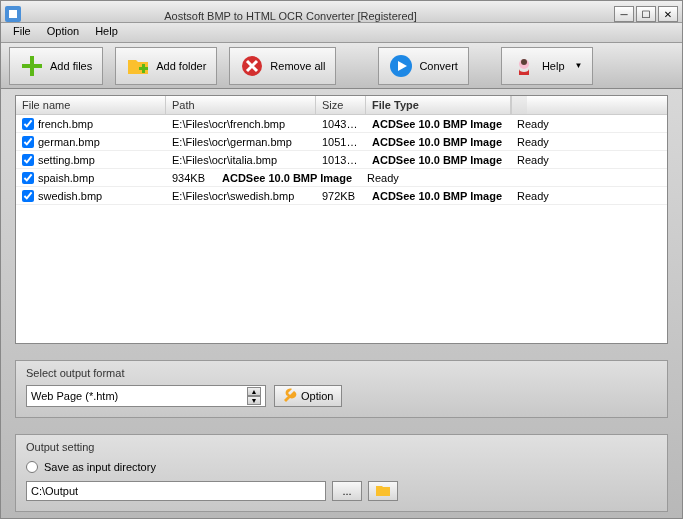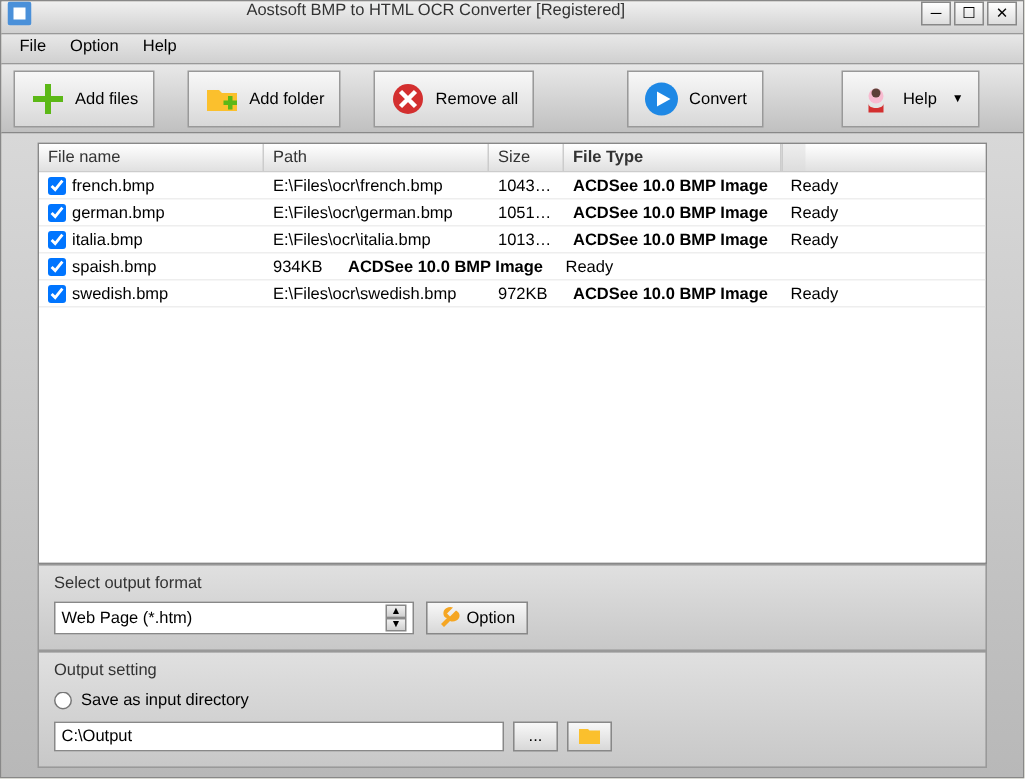--- a/index.html
+++ b/index.html
@@ -1,29 +1,29 @@
 <!DOCTYPE html>
 <html><head>
 <meta charset="utf-8">
 <style>
 * { box-sizing: border-box; margin: 0; padding: 0; font-family: Tahoma, sans-serif; font-size: 11px; }
 body { background: #ece9d8; width: 683px; height: 519px; overflow: hidden; }
 .window { width: 683px; height: 519px; border: 1px solid #888; background: linear-gradient(to bottom, #d8d8d8, #b8b8b8); display: flex; flex-direction: column; }
-.titlebar { height: 22px; background: linear-gradient(to bottom, #f0f0f0, #d0d0d0); display: flex; align-items: flex-start; padding: 0 4px; border-bottom: 1px solid #999; }
+.titlebar { height: 22px; background: linear-gradient(to bottom, #f0f0f0, #d0d0d0); display: flex; align-items: flex-end; padding: 0 4px; border-bottom: 1px solid #999; }
 .titlebar-icon { width: 16px; height: 16px; margin-right: 6px; }
 .titlebar-title { flex: 1; text-align: center; color: #333; padding-right: 60px; }
 .titlebar-buttons { display: flex; gap: 2px; }
 .titlebar-btn { width: 20px; height: 16px; border: 1px solid #888; background: linear-gradient(to bottom, #fff, #ddd); display: flex; align-items: center; justify-content: center; cursor: pointer; font-size: 10px; }
 .menubar { height: 20px; background: linear-gradient(to bottom, #e8e8e8, #d0d0d0); display: flex; align-items: flex-start; padding: 0 4px; border-bottom: 1px solid #999; }
 .menu-item { padding: 2px 8px; cursor: pointer; }
-.toolbar { height: 46px; background: linear-gradient(to bottom, #e8e8e8, #c0c0c0); display: flex; align-items: center; padding: 0 8px; gap: 10px; border-bottom: 1px solid #888; }
+.toolbar { height: 46px; background: linear-gradient(to bottom, #e8e8e8, #c0c0c0); display: flex; align-items: center; padding: 0 8px; gap: 0; border-bottom: 1px solid #888; }
 .toolbar-btn { height: 38px; padding: 0 10px; background: linear-gradient(to bottom, #f8f8f8, #d8d8d8); border: 1px solid #999; display: flex; align-items: center; gap: 6px; cursor: pointer; margin-right: 12px; }
 .toolbar-icon { width: 24px; height: 24px; display: flex; align-items: center; justify-content: center; }
 .dropdown-arrow { margin-left: 4px; font-size: 8px; }
-.main-content { flex: 1; background: linear-gradient(to bottom, #d8d8d8, #b8b8b8); padding: 6px 24px; display: flex; flex-direction: column; gap: 0; overflow: hidden; }
+.main-content { flex: 1; background: linear-gradient(to bottom, #d8d8d8, #b8b8b8); padding: 6px 14px; display: flex; flex-direction: column; gap: 16px; overflow: hidden; }
 .file-table { flex: 1; background: #fff; border: 1px solid #888; display: flex; flex-direction: column; overflow: hidden; }
 .table-header { display: flex; background: linear-gradient(to bottom, #fff, #e0e0e0); border-bottom: 1px solid #ccc; }
 .th { padding: 3px 6px; border-right: 1px solid #ccc; font-weight: normal; color: #333; }
 .table-body { flex: 1; overflow-y: auto; background: #fff; }
 .table-row { display: flex; border-bottom: 1px solid #eee; height: 18px; align-items: center; }
 .td { padding: 2px 6px; overflow: hidden; text-overflow: ellipsis; white-space: nowrap; }
 .col-name { width: 150px; display: flex; align-items: center; gap: 4px; }
 .col-path { width: 150px; }
 .col-size { width: 50px; }
 .col-type { width: 145px; font-weight: bold; }
@@ -147,21 +147,21 @@
               <span>german.bmp</span>
             </div>
     <div class="td col-path">E:\Files\ocr\german.bmp</div>
     <div class="td col-size">1051KB</div>
     <div class="td col-type">ACDSee 10.0 BMP Image</div>
     <div class="td col-status">Ready</div>
           </div>
           <div class="table-row">
     <div class="td col-name">
               <input type="checkbox" class="checkbox" checked="" style="">
-              <span>italia.bmp</span>
+              <span>setting.bmp</span>
             </div>
     <div class="td col-path">E:\Files\ocr\italia.bmp</div>
     <div class="td col-size">1013KB</div>
     <div class="td col-type">ACDSee 10.0 BMP Image</div>
     <div class="td col-status">Ready</div>
           </div>
           <div class="table-row">
     <div class="td col-name">
               <input type="checkbox" class="checkbox" checked="" style="">
               <span>spaish.bmp</span>

